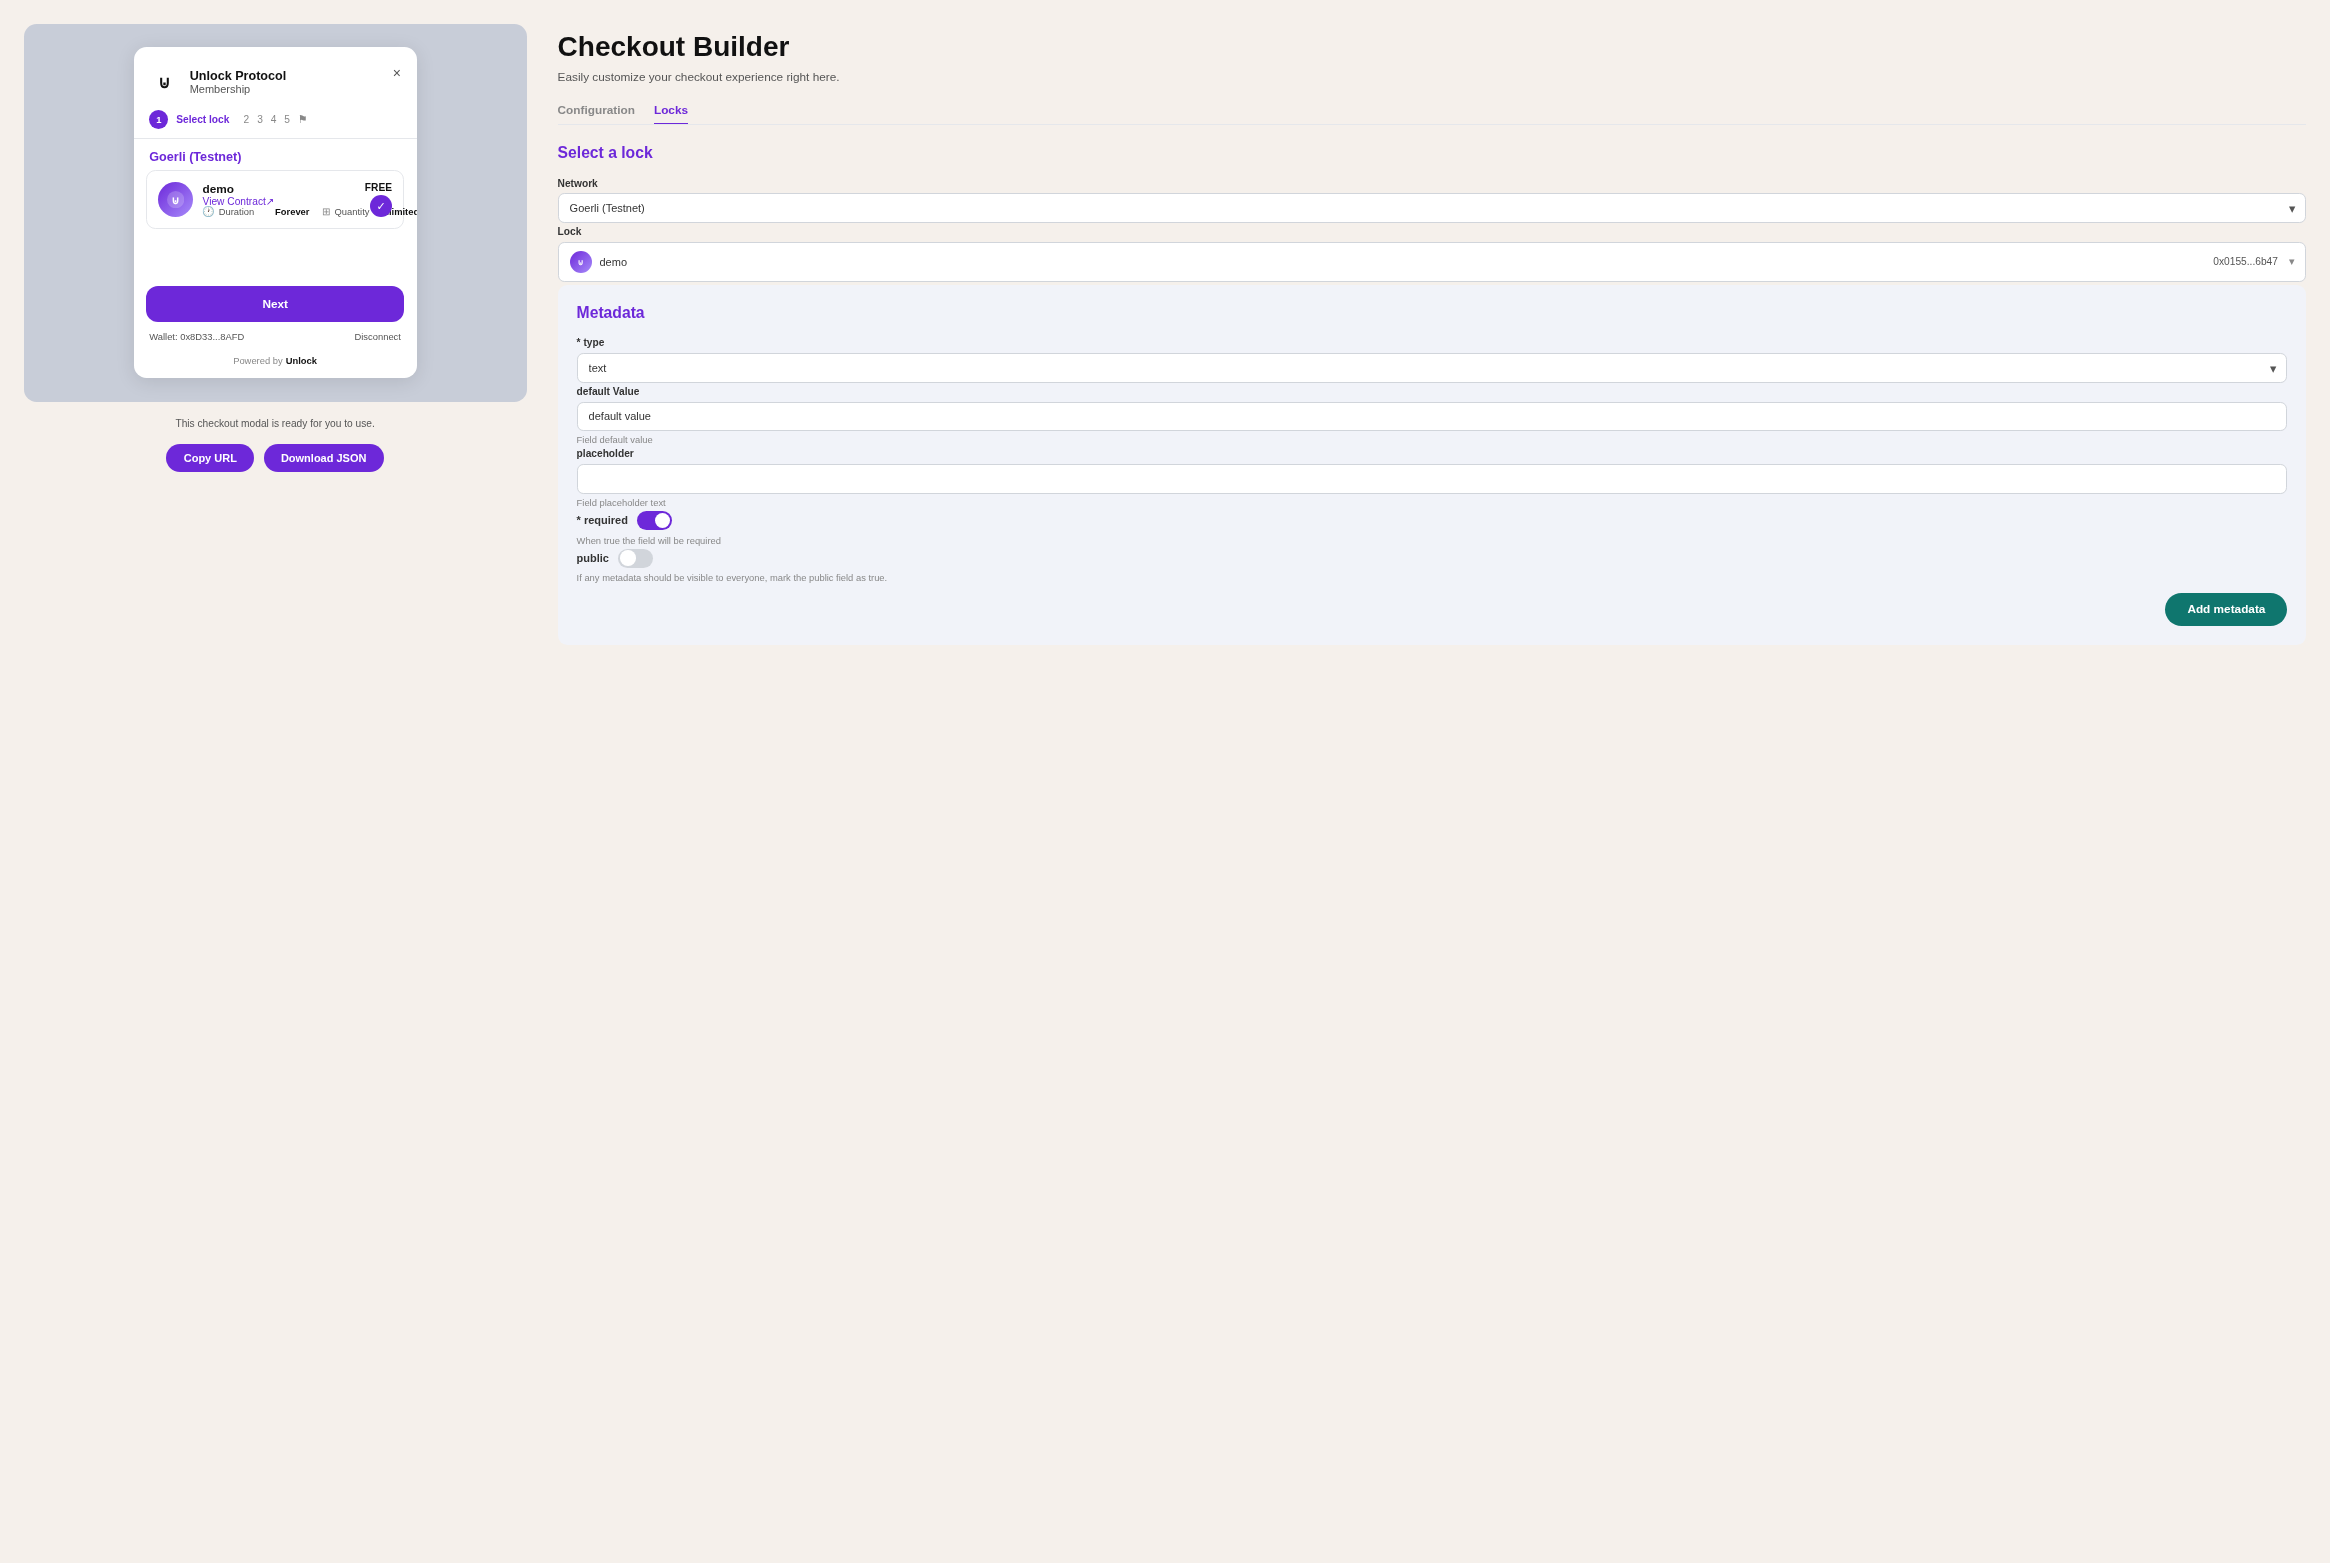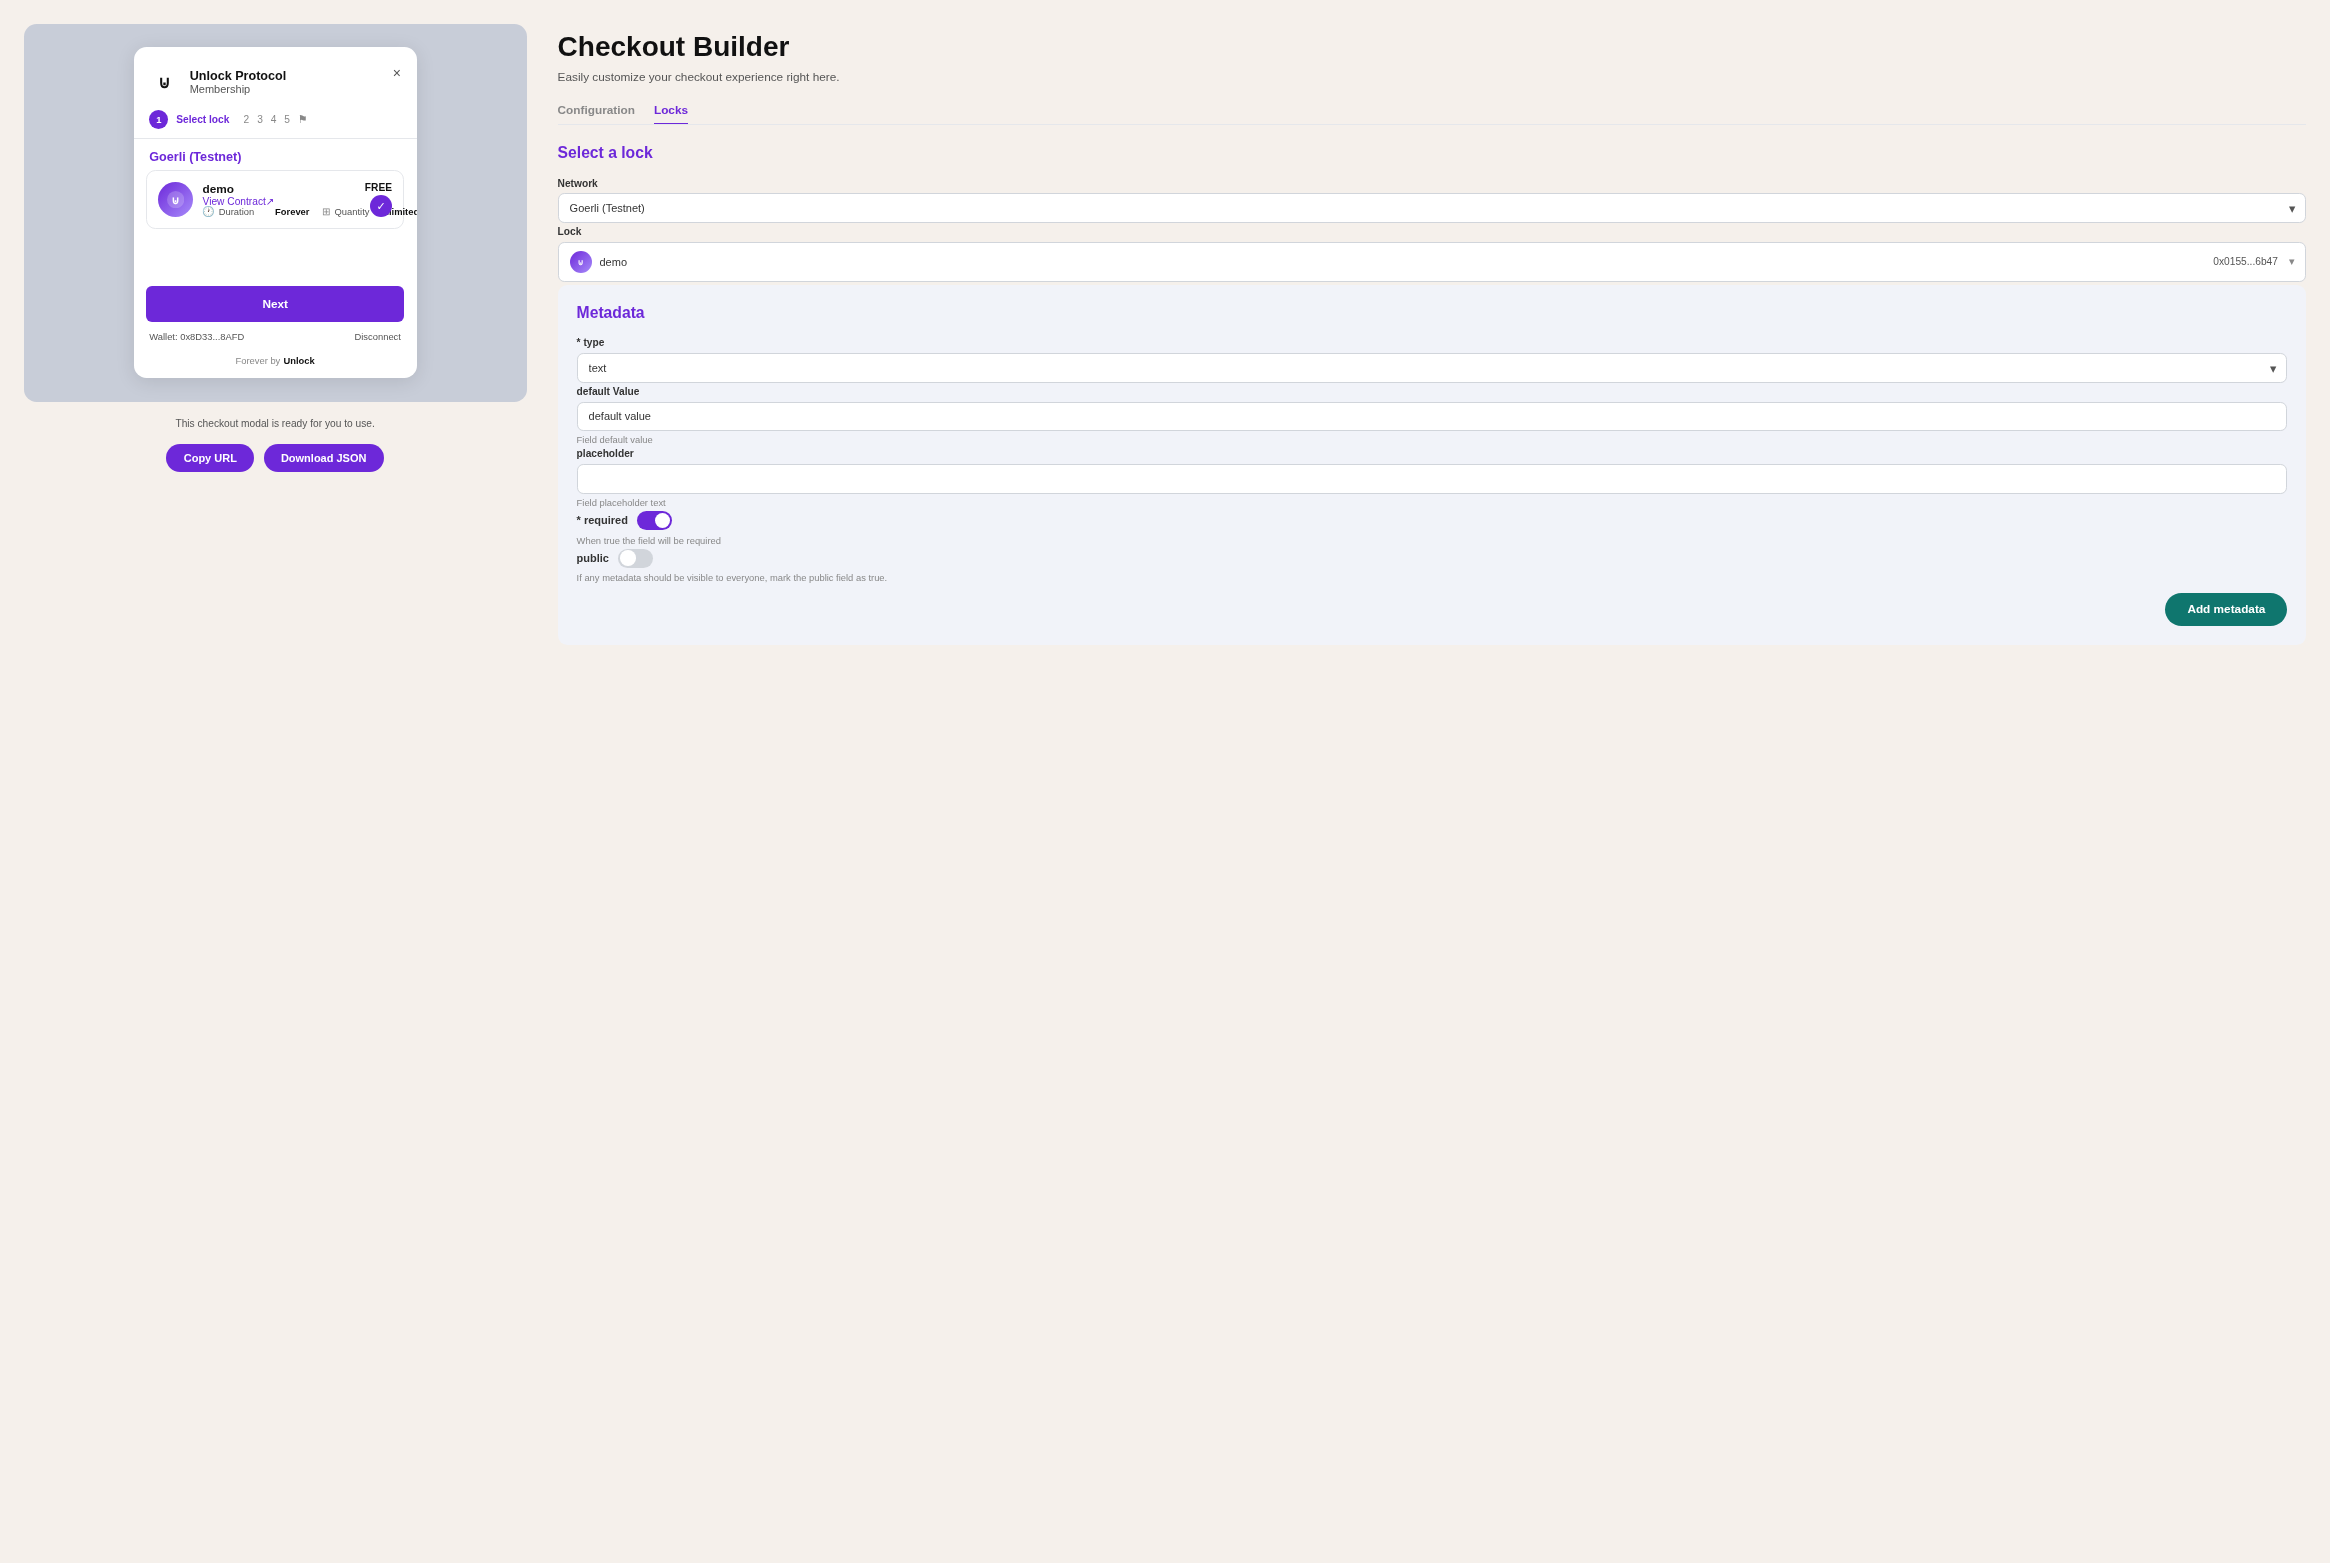--- a/index.html
+++ b/index.html
@@ -220,21 +220,21 @@
 
     .modal-spacer {
       height: 47px;
     }
 
     .next-btn {
       margin: 0 12.6px 9.4px 12.6px;
       background: #6d28d9;
       color: white;
       border: none;
-      border-radius: 6px;
+      border-radius: 12px;
       width: calc(100% - 25px);
       padding: 11px;
       font-size: 11.8px;
       font-weight: 600;
       cursor: pointer;
     }
 
     .modal-wallet {
       display: flex;
       justify-content: space-between;
@@ -582,21 +582,21 @@
       <button class="next-btn">Next</button>
 
       
       <div class="modal-wallet">
         <span>Wallet: 0x8D33...8AFD</span>
         <span class="disconnect-link">Disconnect</span>
       </div>
 
       
       <div class="modal-powered">
-        <span>Forever by</span>
+        <span>Powered by</span>
         <strong>Unlock</strong>
       </div>
     </div>
   </div>
 
   <div class="modal-ready-text">This checkout modal is ready for you to use.</div>
   <div class="action-buttons">
     <button class="copy-url-btn">Copy URL</button>
     <button class="download-json-btn">Download JSON</button>
   </div>

